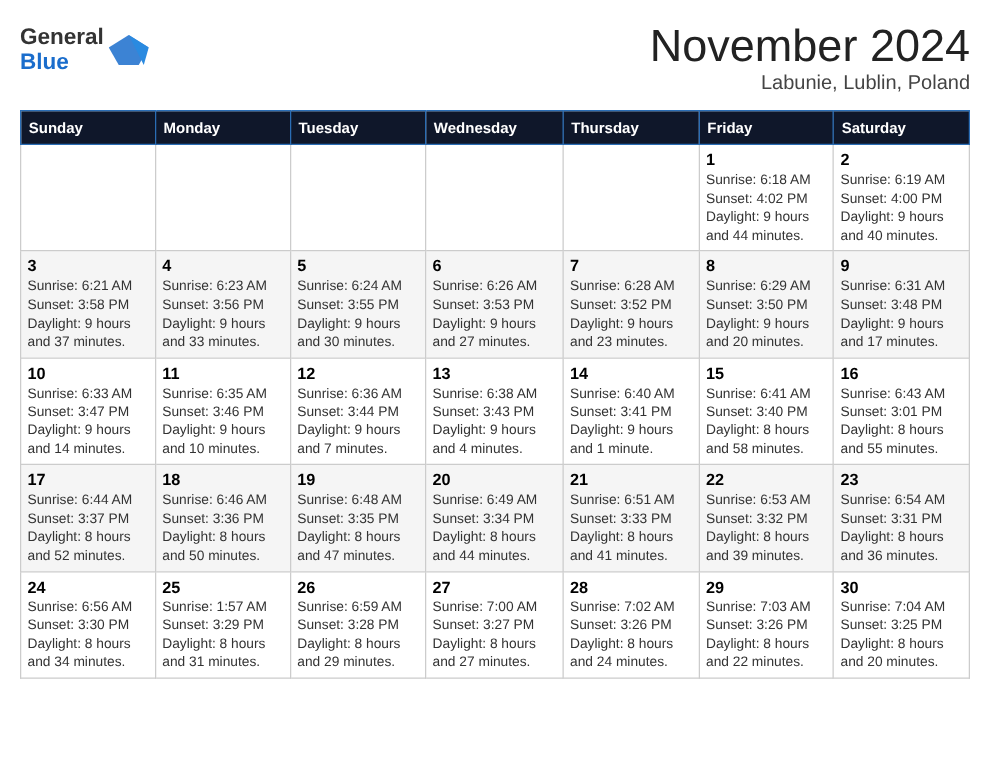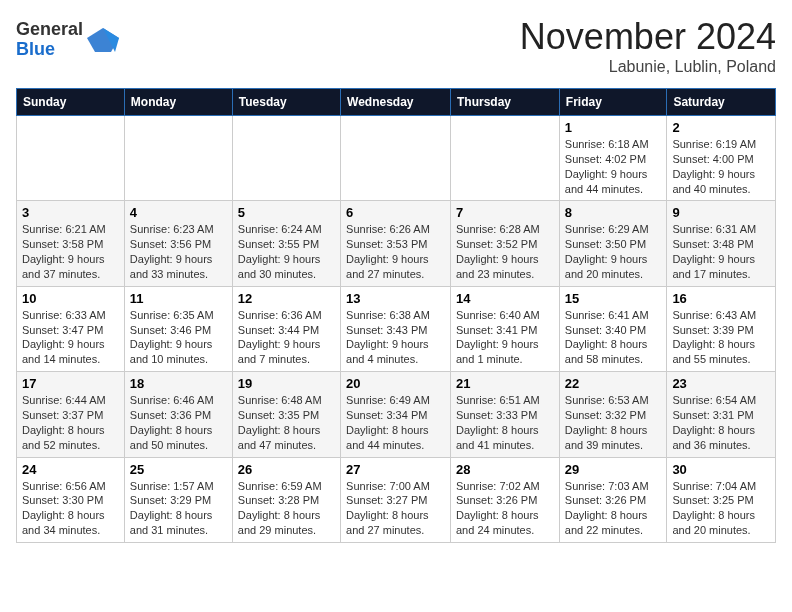--- a/index.html
+++ b/index.html
@@ -176,21 +176,21 @@
         <td><span class="day-num">13</span><span class="day-detail" style="white-space: pre-line;">Sunrise: 6:38 AM
 Sunset: 3:43 PM
 Daylight: 9 hours and 4 minutes.</span></td>
         <td><span class="day-num">14</span><span class="day-detail" style="white-space: pre-line;">Sunrise: 6:40 AM
 Sunset: 3:41 PM
 Daylight: 9 hours and 1 minute.</span></td>
         <td><span class="day-num">15</span><span class="day-detail" style="white-space: pre-line;">Sunrise: 6:41 AM
 Sunset: 3:40 PM
 Daylight: 8 hours and 58 minutes.</span></td>
         <td><span class="day-num">16</span><span class="day-detail" style="white-space: pre-line;">Sunrise: 6:43 AM
-Sunset: 3:39 PM
+Sunset: 3:01 PM
 Daylight: 8 hours and 55 minutes.</span></td>
       </tr>
       <tr>
         <td><span class="day-num">17</span><span class="day-detail" style="white-space: pre-line;">Sunrise: 6:44 AM
 Sunset: 3:37 PM
 Daylight: 8 hours and 52 minutes.</span></td>
         <td><span class="day-num">18</span><span class="day-detail" style="white-space: pre-line;">Sunrise: 6:46 AM
 Sunset: 3:36 PM
 Daylight: 8 hours and 50 minutes.</span></td>
         <td><span class="day-num">19</span><span class="day-detail" style="white-space: pre-line;">Sunrise: 6:48 AM

